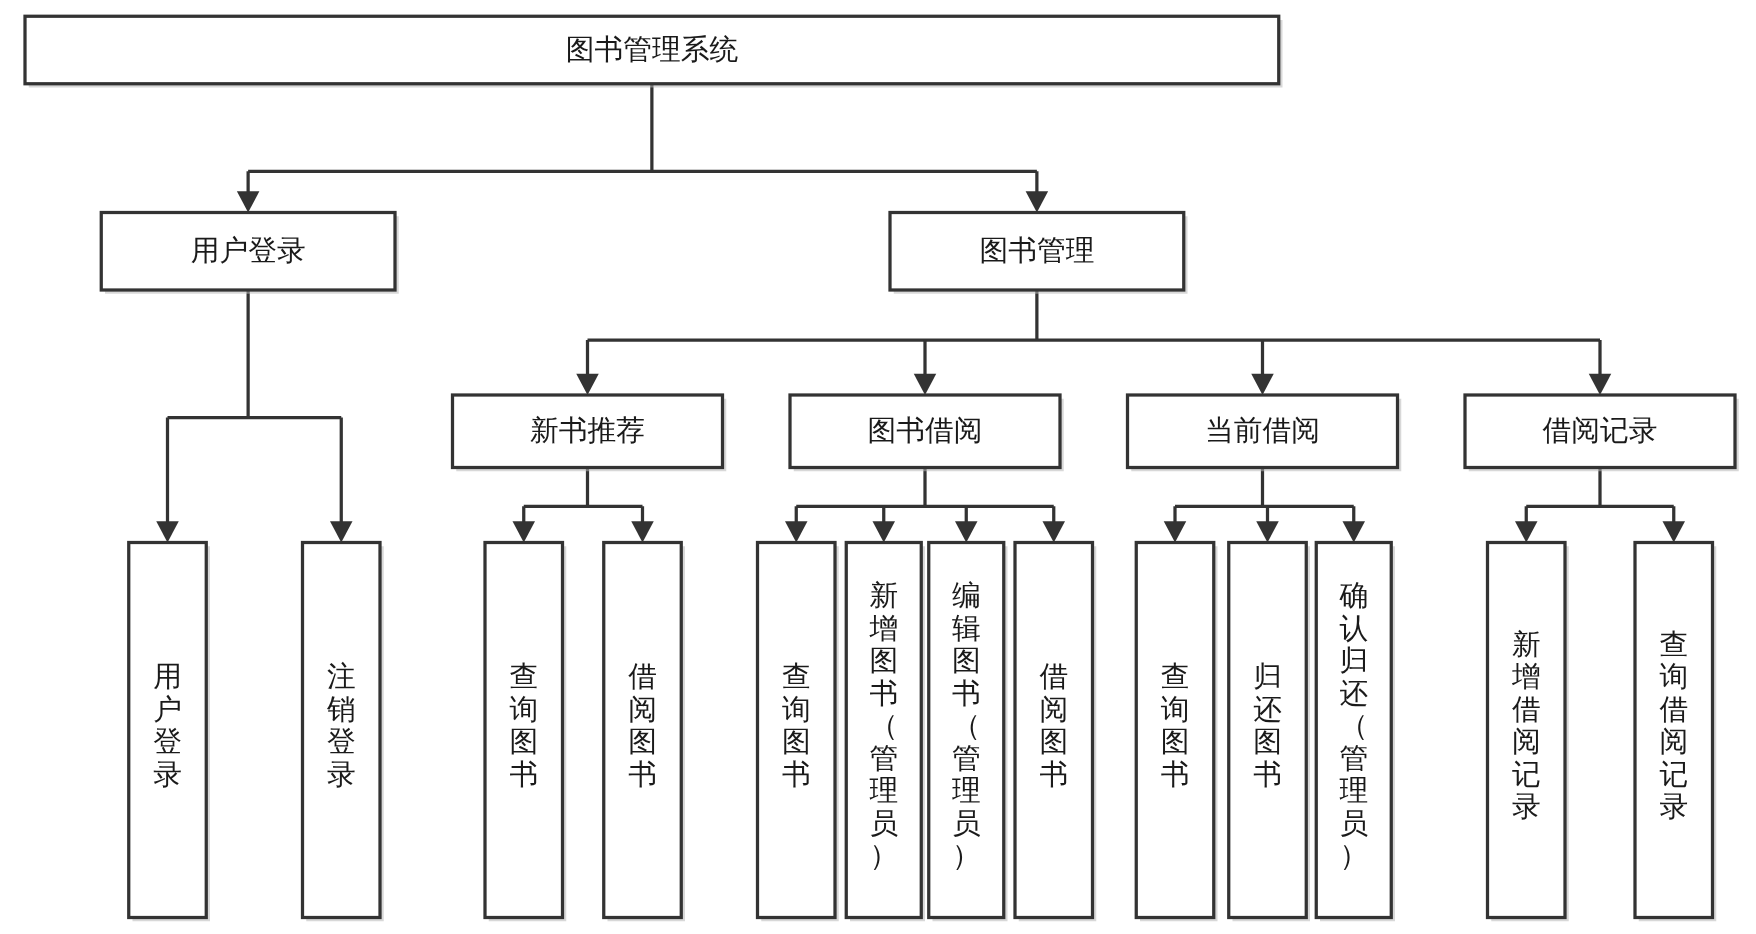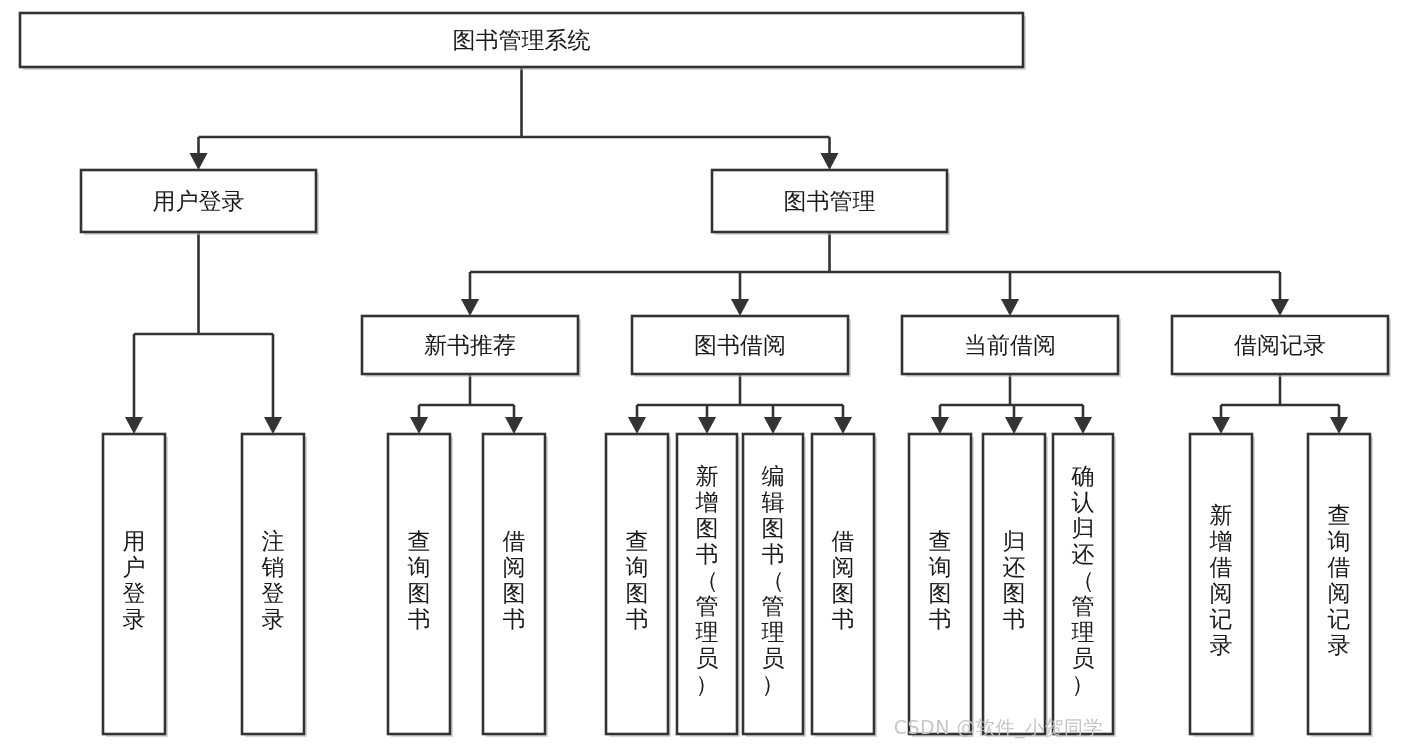--- a/index.html
+++ b/index.html
@@ -223,14 +223,13 @@
           <rect x="1190" y="434" width="62" height="300" class="node-box"></rect>
           <text x="1221" class="node-label-vertical"><tspan x="1221" y="523">新</tspan><tspan x="1221" y="549">增</tspan><tspan x="1221" y="575">借</tspan><tspan x="1221" y="601">阅</tspan><tspan x="1221" y="627">记</tspan><tspan x="1221" y="653">录</tspan></text>
         </g>
         <g>
           <rect x="1311" y="437" width="62" height="300" class="node-shadow"></rect>
           <rect x="1308" y="434" width="62" height="300" class="node-box"></rect>
           <text x="1339" class="node-label-vertical"><tspan x="1339" y="523">查</tspan><tspan x="1339" y="549">询</tspan><tspan x="1339" y="575">借</tspan><tspan x="1339" y="601">阅</tspan><tspan x="1339" y="627">记</tspan><tspan x="1339" y="653">录</tspan></text>
         </g>
       </g>
   </svg>
-  <div class="watermark">CSDN @软件_小贺同学</div>
 </div>
 
 </body></html>

